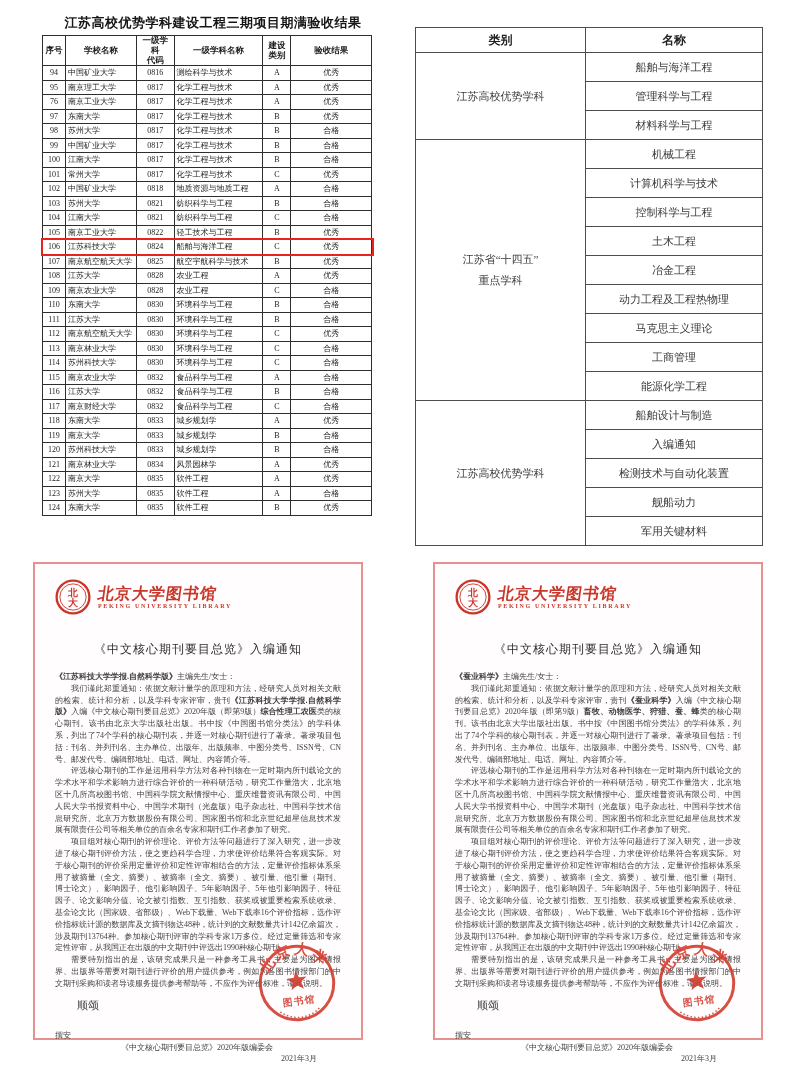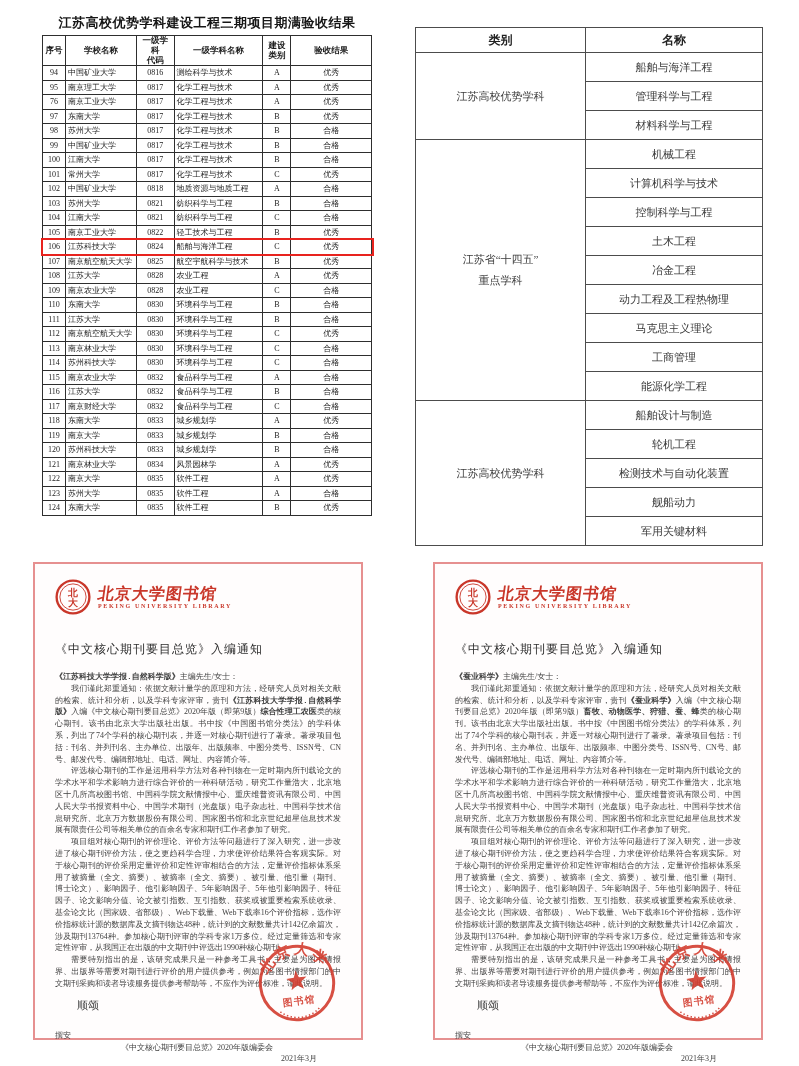--- a/index.html
+++ b/index.html
@@ -5,21 +5,21 @@
   html,body { margin:0; padding:0; }
   body {
     width:799px; height:1066px; background:#ffffff;
     font-family:"Liberation Serif","DejaVu Serif",serif;
     position:relative; overflow:hidden; color:#1d1d1d;
   }
   .page { position:absolute; inset:0; }
 
   
   .tl-title {
-    position:absolute; left:42px; top:14px; width:330px;
+    position:absolute; left:48px; top:14px; width:330px;
     text-align:center; font-weight:bold; font-size:13px; color:#161616;
     letter-spacing:0.5px; white-space:nowrap;
   }
   table.results {
     position:absolute; left:42px; top:35px; width:330px;
     border-collapse:collapse; table-layout:fixed;
     font-size:8px; color:#1c1c1c;
   }
   .results th, .results td {
     border:1px solid #2e2e2e; padding:0 2px; overflow:hidden;
@@ -51,27 +51,27 @@
   #doc-right { left:433px; }
   .logo-row { display:flex; align-items:center; gap:7px; height:40px; }
   .emblem { width:36px; height:36px; flex:0 0 auto; }
   .org-text { display:flex; flex-direction:column; }
   .org-cn {
     color:#c9372a; font-size:16px; font-weight:bold;
     transform:skewX(-8deg); letter-spacing:1px; line-height:1.1; white-space:nowrap;
   }
   .org-en { color:#c9372a; font-size:6px; font-weight:bold; letter-spacing:1.7px; white-space:nowrap; }
   .doc-title {
-    text-align:left; margin-top:24px; font-size:12px; color:#2e2e2e;
+    text-align:center; margin-top:24px; font-size:12px; color:#2e2e2e;
     letter-spacing:1px; white-space:nowrap;
   }
   .doc-body { margin-top:13px; font-size:8px; line-height:11.8px; text-align:justify; }
   .body-p { margin:0; }
   .body-p.indent { text-indent:2em; }
-  .body-p .b { font-weight:bold;font-family:Liberation Mono, monospace; }
+  .body-p .b { font-weight:bold; }
   .closing1 { margin:8px 0 0 2em; font-size:11px; }
   .closing2 { margin:17px 0 0 0; font-size:8px; }
   .sig   { text-align:center; margin-top:1px; font-size:8px; padding-right:2px; }
   .sig-date { text-align:right; font-size:8px; padding-right:24px; }
   .seal {
     position:absolute; left:222px; top:379px; width:80px; height:80px;
     opacity:0.88; transform:rotate(-7deg); pointer-events:none;
   }
 </style>
 </head>
@@ -404,21 +404,21 @@
           <td class="name">工商管理</td>
         </tr>
         <tr>
           <td class="name">能源化学工程</td>
         </tr>
         <tr>
           <td rowspan="5" class="cat">江苏高校优势学科</td>
           <td class="name">船舶设计与制造</td>
         </tr>
         <tr>
-          <td class="name">轮机工程</td>
+          <td class="name">入编通知</td>
         </tr>
         <tr>
           <td class="name">检测技术与自动化装置</td>
         </tr>
         <tr>
           <td class="name">舰船动力</td>
         </tr>
         <tr>
           <td class="name">军用关键材料</td>
         </tr>

